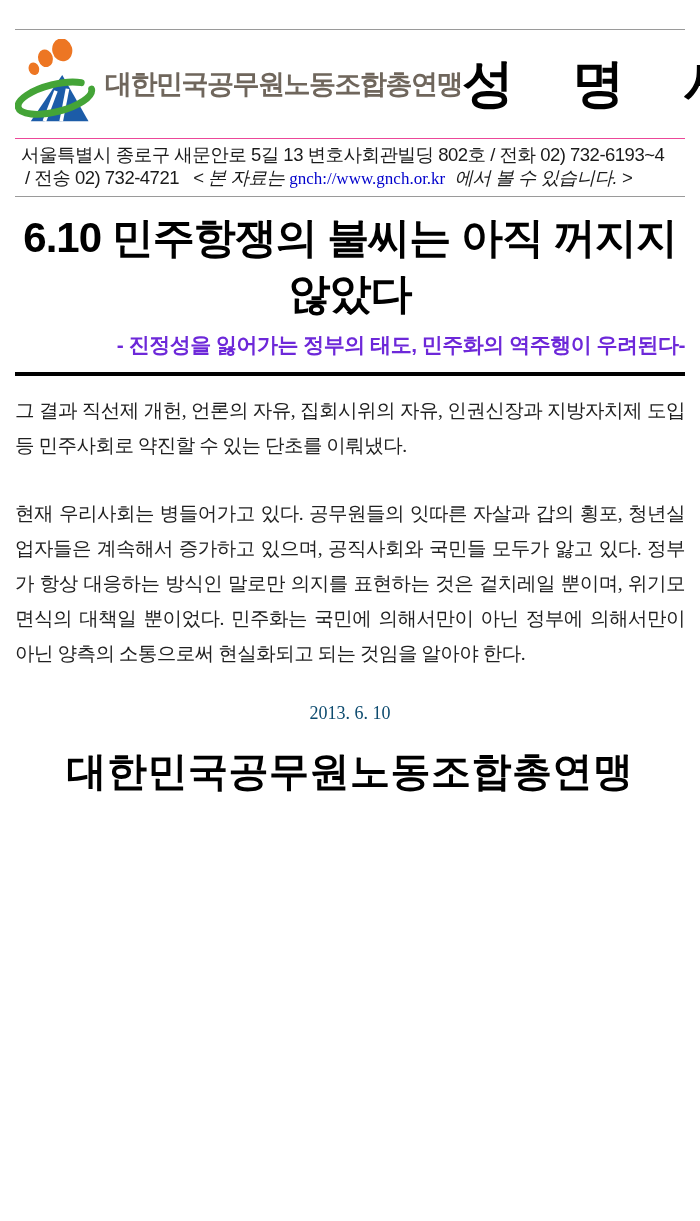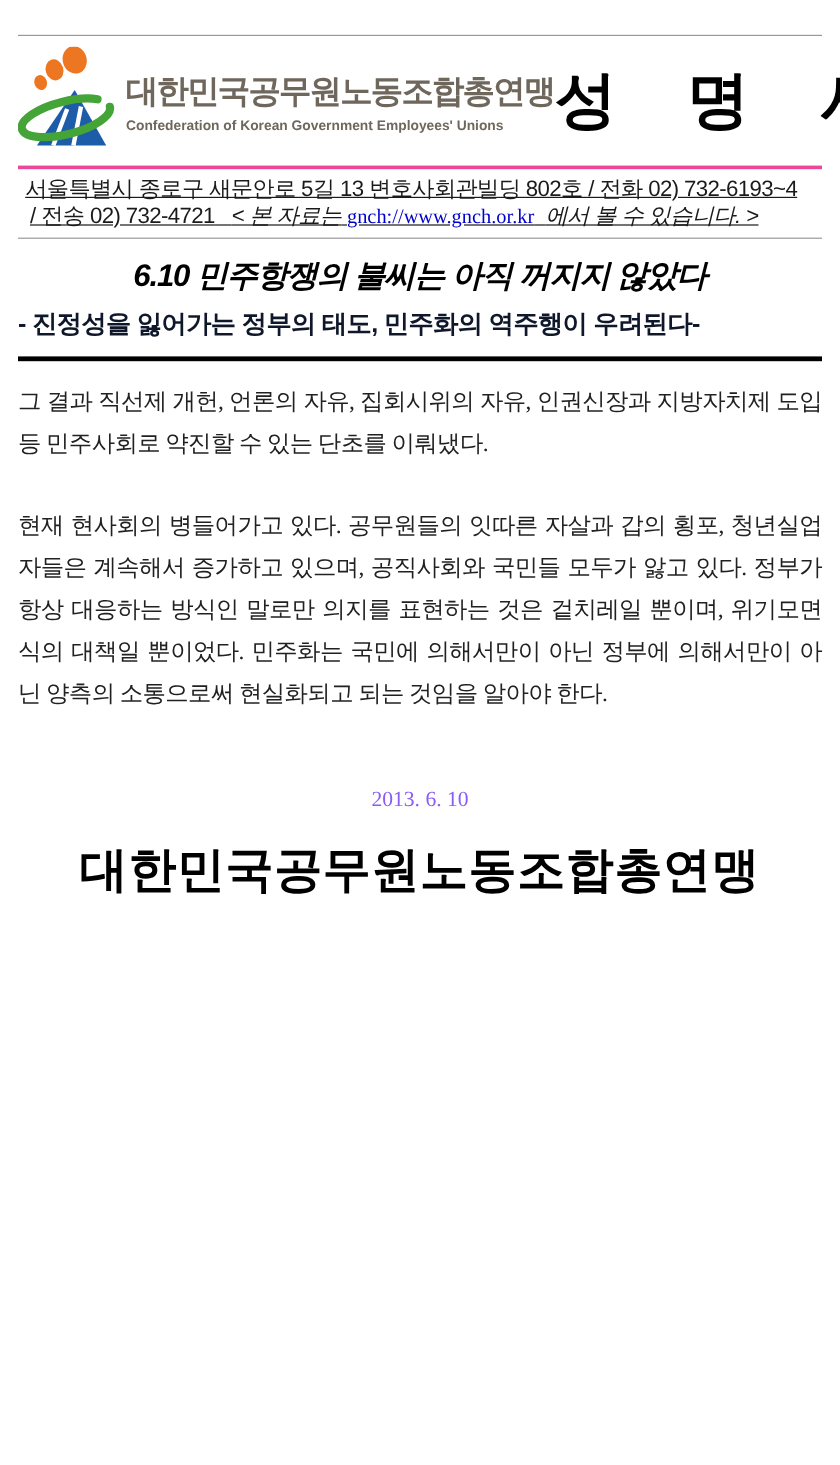--- a/index.html
+++ b/index.html
@@ -28,57 +28,56 @@
     white-space:nowrap;
   }
   .doc-type {
     margin-left:auto; margin-right:10px;
     font-size:52px; font-weight:800; color:#000;
     word-spacing:40px; letter-spacing:2px; white-space:nowrap;
   }
 
   
   .contact {
-    border-top:3px solid #ec4899; border-bottom:1px solid #9a9a9a;
+    border-top:1px solid #ec4899; border-bottom:1px solid #9a9a9a;
     margin-top:2px; padding:4px 4px 6px 6px;
     font-size:18.5px; line-height:23px; color:#1a1a1a;
     letter-spacing:-0.5px;
-    text-decoration:underline;
   }
   .contact .line2 { padding-left:4px; }
   .contact em { font-style:italic; }
   .contact .url {
     color:#0000cc; font-family:"Liberation Serif","DejaVu Serif",serif;
     font-size:17px; letter-spacing:0; text-decoration:none; cursor:pointer;
   }
 
   
   .title {
     margin-top:13px; text-align:center;
-    font-size:26px; font-weight:800; letter-spacing:-1px; color:#000;font-style:italic;
+    font-size:42px; font-weight:800; letter-spacing:-1px; color:#000;
   }
   .subtitle {
-    margin-top:9px; text-align:left;
-    font-size:21px; font-weight:800; letter-spacing:-0.5px; color:#0f172a;
+    margin-top:9px; text-align:right;
+    font-size:21px; font-weight:800; letter-spacing:-0.5px; color:#6d28d9;
   }
   .rule-thick { border-top:4px solid #000; margin-top:13px; }
 
   
   .body { margin-top:17px; }
   .body p {
     font-family:"Liberation Serif","DejaVu Serif",serif;
     font-size:19.5px; line-height:35px; text-align:justify;
     color:#212121; margin-bottom:33px; letter-spacing:-0.5px;
   }
   .body p:last-child { margin-bottom:0; }
 
   .date {
-    margin-top:60px; text-align:center;
+    margin-top:32px; text-align:center;
     font-family:"Liberation Serif","DejaVu Serif",serif;
-    font-size:18px; color:#8b5cf6;
+    font-size:18px; color:#0c4a6e;
   }
   .signature {
     margin-top:20px; text-align:center;
     font-size:40px; font-weight:800; letter-spacing:0.5px; color:#000;
     white-space:nowrap;
   }
 </style>
 </head>
 <body>
 
@@ -95,38 +94,37 @@
         <line x1="50" y1="47" x2="44" y2="78" stroke="#ffffff" stroke-width="3.5"></line>
 
         <ellipse cx="38" cy="56" rx="36" ry="13" fill="none" stroke="#44A437" stroke-width="6.5" stroke-linecap="round" transform="rotate(-14 38 56)" stroke-dasharray="150 28"></ellipse>
 
         <ellipse cx="18" cy="28" rx="5" ry="6" fill="#ED7623" transform="rotate(-20 18 28)"></ellipse>
         <ellipse cx="29" cy="18" rx="7" ry="8.5" fill="#ED7623" transform="rotate(-18 29 18)"></ellipse>
         <ellipse cx="45" cy="10" rx="9.5" ry="11" fill="#ED7623" transform="rotate(-15 45 10)"></ellipse>
       </svg>
       <div class="brand-text">
         <div class="org-ko">대한민국공무원노동조합총연맹</div>
-        <div class="org-en">Confederation of Korean Government Employees' Unions</div>
       </div>
     </div>
     <div class="doc-type">성 명 서</div>
   </header>
 
   <div class="contact">
     <span class="line1">서울특별시 종로구 새문안로 5길 13 변호사회관빌딩 802호 / 전화 02) 732-6193~4</span><br>
     <span class="line2"><span>/ 전송 02) 732-4721</span>&nbsp;&nbsp; <em>&lt; 본 자료는</em> <a class="url">gnch://www.gnch.or.kr</a>&nbsp; <em>에서 볼 수 있습니다. &gt;</em></span>
   </div>
 
   <main>
     <h1 class="title">6.10 민주항쟁의 불씨는 아직 꺼지지 않았다</h1>
     <h2 class="subtitle">- 진정성을 잃어가는 정부의 태도, 민주화의 역주행이 우려된다-</h2>
     <div class="rule-thick"></div>
 
     <div class="body">
       <p>그 결과 직선제 개헌, 언론의 자유, 집회시위의 자유, 인권신장과 지방자치제 도입 등 민주사회로 약진할 수 있는 단초를 이뤄냈다.</p>
-      <p>현재 현사회의 병들어가고 있다. 공무원들의 잇따른 자살과 갑의 횡포, 청년실업자들은 계속해서 증가하고 있으며, 공직사회와 국민들 모두가 앓고 있다. 정부가 항상 대응하는 방식인 말로만 의지를 표현하는 것은 겉치레일 뿐이며, 위기모면식의 대책일 뿐이었다. 민주화는 국민에 의해서만이 아닌 정부에 의해서만이 아닌 양측의 소통으로써 현실화되고 되는 것임을 알아야 한다.</p>
+      <p>현재 우리사회는 병들어가고 있다. 공무원들의 잇따른 자살과 갑의 횡포, 청년실업자들은 계속해서 증가하고 있으며, 공직사회와 국민들 모두가 앓고 있다. 정부가 항상 대응하는 방식인 말로만 의지를 표현하는 것은 겉치레일 뿐이며, 위기모면식의 대책일 뿐이었다. 민주화는 국민에 의해서만이 아닌 정부에 의해서만이 아닌 양측의 소통으로써 현실화되고 되는 것임을 알아야 한다.</p>
     </div>
 
     <div class="date">2013.  6.  10</div>
     <div class="signature">대한민국공무원노동조합총연맹</div>
   </main>
 
 </div>
 
 </body></html>

